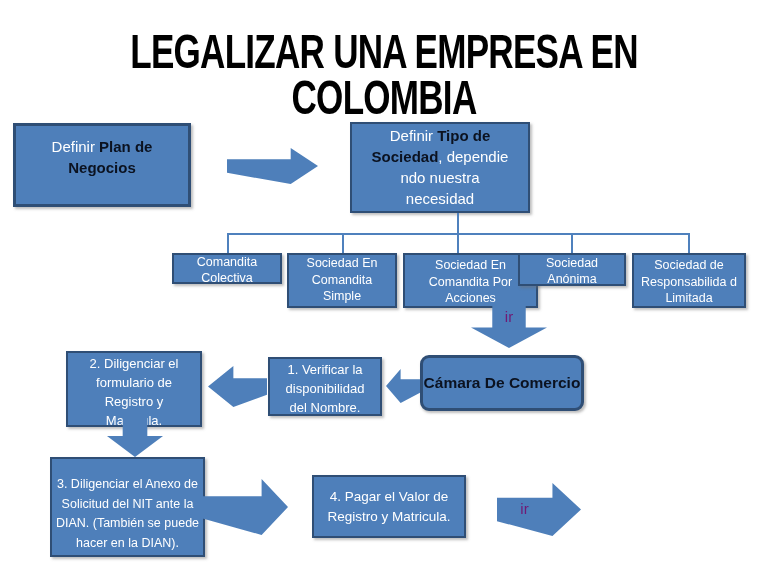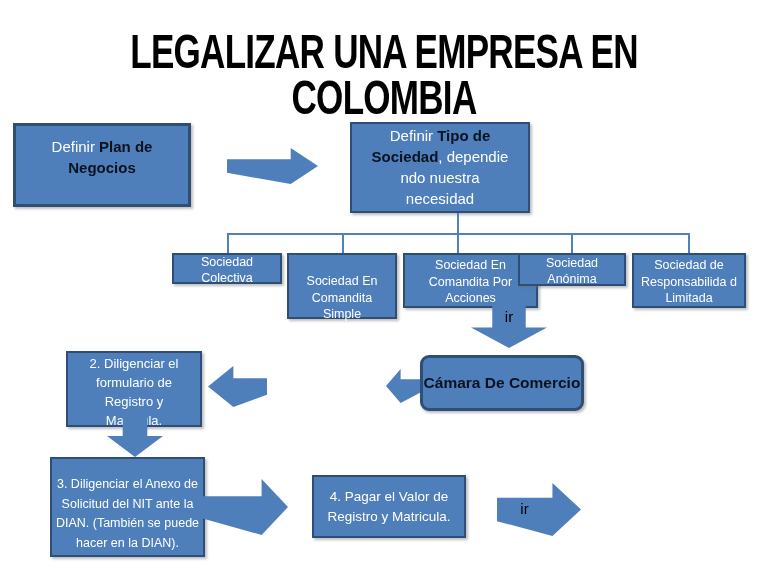--- a/index.html
+++ b/index.html
@@ -17,21 +17,21 @@
     position:absolute;box-sizing:border-box;background:#4e7fba;border:2px solid #2f4e75;
     color:#ffffff;text-align:center;box-shadow:1.5px 2px 2.5px rgba(110,110,110,0.45);
   }
   .dark{color:#0b1220;font-weight:bold;}
   .arrow{position:absolute;background:#4e7fba;filter:drop-shadow(1px 1.5px 1px rgba(0,0,0,0.18));}
   .arrow-right{clip-path:polygon(0 31%,70% 31%,70% 0,100% 50%,70% 100%,0 69%);}
   .arrow-left{clip-path:polygon(100% 30%,43% 30%,43% 0,0 50%,43% 100%,100% 70%);}
   .arrow-down{clip-path:polygon(28% 0,72% 0,72% 51%,100% 51%,50% 100%,0 51%,28% 51%);}
   .conn{position:absolute;background:#4f81bd;}
   .arrow-label{
-    position:absolute;color:#000000;font-size:15px;text-align:center;
+    position:absolute;color:#701a75;font-size:15px;text-align:center;
   }
   .ctr{display:flex;align-items:center;justify-content:center;flex-direction:column;}
 </style>
 </head>
 <body>
 
 <div id="stage">
 
   <div class="title-line" style="top:24px;">LEGALIZAR UNA EMPRESA EN</div>
   <div class="title-line" style="top:70px;">COLOMBIA</div>
@@ -46,33 +46,34 @@
     <span>Definir </span><span class="dark">Tipo de Sociedad</span><span>, dependie ndo nuestra necesidad</span>
   </div>
 
   <div class="conn" style="left:457px;top:213px;width:2px;height:41px;"></div>
   <div class="conn" style="left:227px;top:233px;width:462px;height:1.5px;"></div>
   <div class="conn" style="left:227px;top:233px;width:1.5px;height:20px;"></div>
   <div class="conn" style="left:342px;top:233px;width:1.5px;height:20px;"></div>
   <div class="conn" style="left:571px;top:233px;width:1.5px;height:20px;"></div>
   <div class="conn" style="left:688px;top:233px;width:1.5px;height:20px;"></div>
 
-  <div class="nodebox" style="left:172px;top:253px;width:110px;height:31px;font-size:12.5px;line-height:15.5px;padding:0 6px;">Sociedad Colectiva</div>
-  <div class="nodebox" style="left:287px;top:253px;width:110px;height:66px;font-size:12.5px;line-height:16.5px;padding:18px 6px;">Sociedad En Comandita Simple</div>
+  <div class="nodebox" style="left:172px;top:253px;width:110px;height:31px;font-size:12.5px;line-height:15.5px;padding:0 6px;">Comandita Colectiva</div>
+  <div class="nodebox" style="left:287px;top:253px;width:110px;height:55px;font-size:12.5px;line-height:16.5px;padding:0 6px;">Sociedad En Comandita Simple</div>
   <div class="nodebox" style="left:403px;top:253px;width:135px;height:55px;font-size:12.5px;line-height:16.5px;padding:2px 5px;">Sociedad En Comandita Por Acciones</div>
   <div class="nodebox" style="left:518px;top:253px;width:108px;height:33px;font-size:12.5px;line-height:15.5px;padding:1px 4px;">Sociedad Anónima</div>
   <div class="nodebox" style="left:632px;top:253px;width:114px;height:55px;font-size:12.5px;line-height:16.5px;padding:2px 5px;">Sociedad de Responsabilida d Limitada</div>
 
   <div class="arrow arrow-down" style="left:471px;top:306px;width:76px;height:42px;"></div>
   <div class="arrow-label" style="left:471px;top:308px;width:76px;">ir</div>
 
   <div class="nodebox ctr dark" style="left:420px;top:355px;width:164px;height:56px;border-width:3px;font-size:15.5px;line-height:20px;border-radius:9px;">Cámara De Comercio</div>
 
   <div class="arrow arrow-left" style="left:386px;top:369px;width:34px;height:34px;"></div>
 
+  <div class="nodebox" style="left:268px;top:357px;width:114px;height:59px;font-size:13px;line-height:19px;padding:1px 6px;">1. Verificar la disponibilidad del Nombre.</div>
 
   <div class="arrow arrow-left" style="left:208px;top:366px;width:59px;height:41px;"></div>
 
   <div class="nodebox" style="left:66px;top:338px;width:136px;height:76px;font-size:13px;line-height:19px;padding:1px 8px;margin-top:13px;">2. Diligenciar el formulario de Registro y Matricula.</div>
 
   <div class="arrow arrow-down" style="left:107px;top:414px;width:56px;height:43px;"></div>
 
   <div class="nodebox" style="left:50px;top:457px;width:155px;height:100px;font-size:12.5px;line-height:19.5px;padding:16px 3px;">3. Diligenciar el Anexo de Solicitud del NIT ante la DIAN. (También se puede hacer en la DIAN).</div>
 
   <div class="arrow arrow-right" style="left:200px;top:479px;width:88px;height:56px;"></div>

